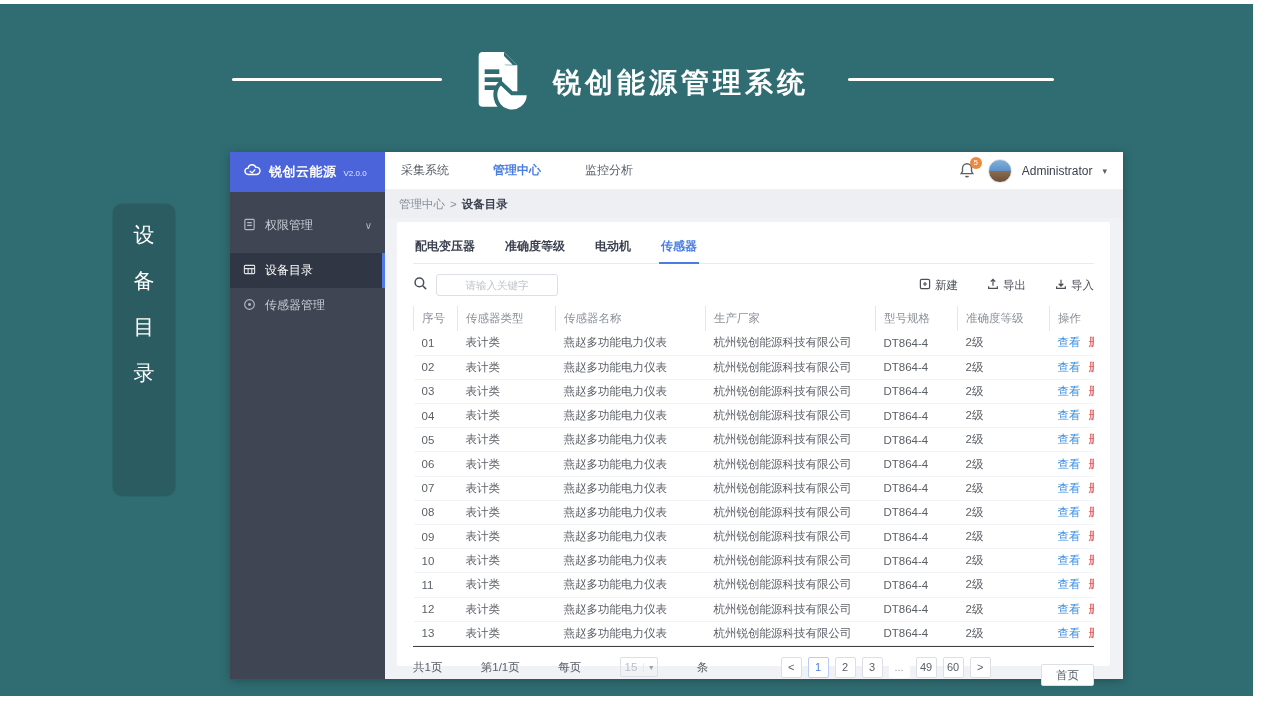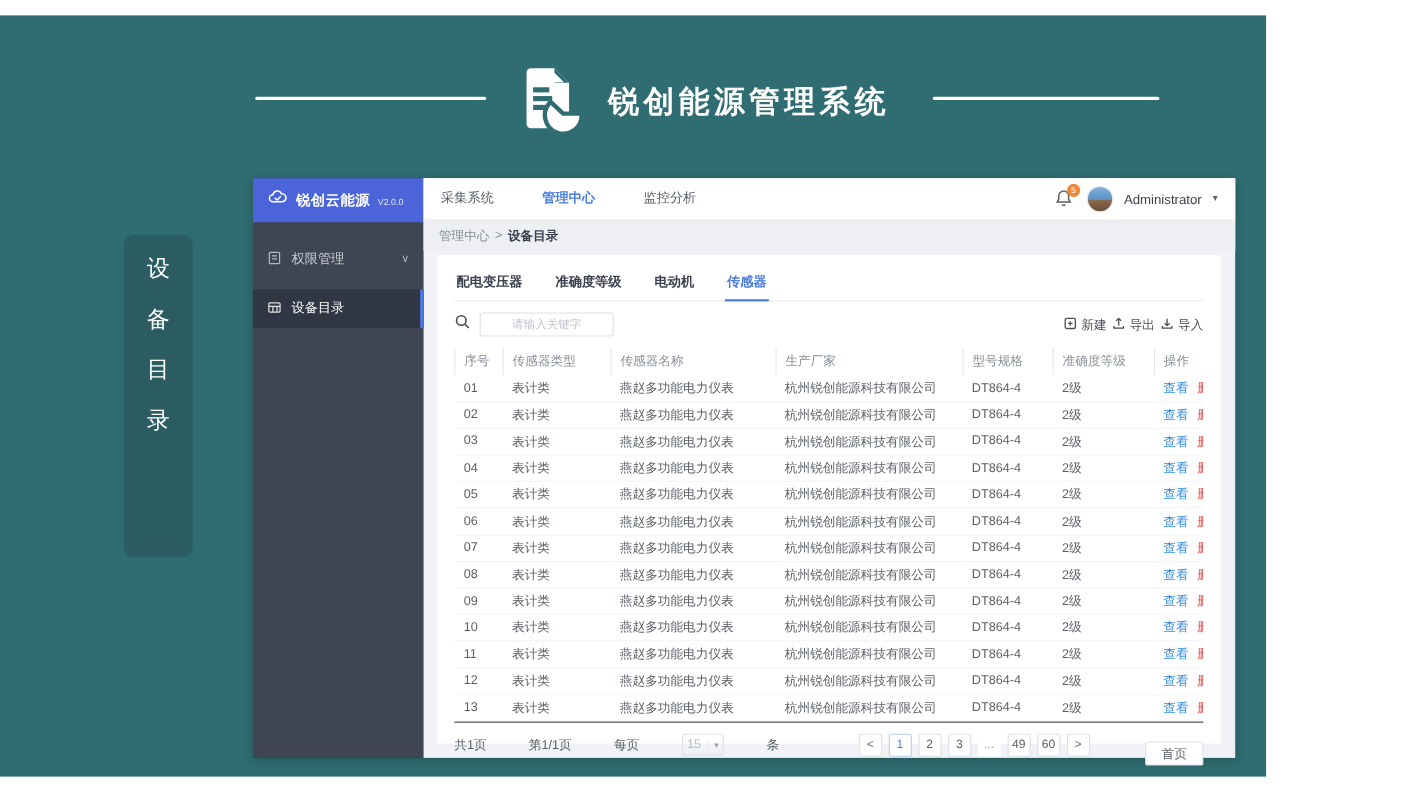--- a/index.html
+++ b/index.html
@@ -1,19 +1,19 @@
 <!DOCTYPE html>
 <html><head>
 <meta charset="utf-8">
 <style>
   * { margin:0; padding:0; box-sizing:border-box; }
   html,body { width:1280px; height:720px; background:#ffffff; overflow:hidden;
               font-family:"Liberation Sans","DejaVu Sans",sans-serif; }
 
-  .stage { position:absolute; left:0; top:14px; width:1151px; height:692px; background:#2f6d72; }
+  .stage { position:absolute; left:0; top:4px; width:1253px; height:692px; background:#2f6d72; }
 
   
   .app-header { position:absolute; left:0; top:38px; width:1280px; height:84px; }
   .hdr-line { position:absolute; top:36px; height:3px; background:#ffffff; border-radius:2px; }
   .hdr-line.left  { left:232px; width:210px; }
   .hdr-line.right { left:848px; width:206px; }
   .hdr-logo { position:absolute; left:468px; top:6px; width:64px; height:64px; }
   .hdr-title { position:absolute; left:553px; top:22px; font-size:28px; font-weight:bold;
                color:#ffffff; letter-spacing:4px; white-space:nowrap; }
 
@@ -74,21 +74,21 @@
          position:relative; white-space:nowrap; }
   .tab.active { color:#4a7de0; }
   .tab.active::after { content:""; position:absolute; left:0; right:0; bottom:-1px; height:2px;
                        background:#4a7de0; }
 
   .toolbar { display:flex; align-items:center; height:42px; flex-shrink:0; }
   .search-icon { margin-right:8px; }
   .search-input { width:122px; height:22px; border:1px solid #dcdfe6; border-radius:3px;
                   font-size:10.5px; text-align:center; color:#5a6068; outline:none; }
   .search-input::placeholder { color:#c0c4cc; }
-  .toolbar-right { margin-left:auto; display:flex; align-items:center; gap:5px;justify-content:space-between; }
+  .toolbar-right { margin-left:auto; display:flex; align-items:center; gap:29px;justify-content:space-between; }
   .tool-btn { display:flex; align-items:center; gap:4px; font-size:11.5px; color:#4a4f58;
               cursor:pointer; white-space:nowrap; }
 
   table { width:100%; border-collapse:collapse; table-layout:fixed; font-size:11.5px; }
   thead th { color:#8a9099; font-weight:normal; text-align:left; height:25px;
              border-left:1px solid #e3e6ec; padding-left:8px; white-space:nowrap;
              overflow:hidden; }
   tbody td { height:24.2px; color:#5a5f66; padding-left:8px; border-bottom:1px solid #f2f3f6;
              white-space:nowrap; overflow:hidden; }
   td.ops a, .ops a { text-decoration:none; font-size:11.5px; cursor:pointer; }
@@ -166,20 +166,29 @@
         </div>
         <div class="menu-gap"></div>
         <div class="menu-item active">
           <span>
             <svg viewBox="0 0 14 14" width="13" height="13" fill="none" stroke="currentColor" stroke-width="1.2">
               <rect x="1.5" y="2.5" width="11" height="9" rx="1"></rect>
                 <path d="M1.5 6h11M5.5 6v5.5M9.5 6v5.5"></path>
             </svg>
           </span>
           <span>设备目录</span>
+        </div>
+        <div class="menu-item">
+          <span>
+            <svg viewBox="0 0 14 14" width="13" height="13" fill="none" stroke="currentColor" stroke-width="1.2">
+              <circle cx="7" cy="7" r="5.2"></circle>
+                <circle cx="7" cy="7" r="1.6" fill="currentColor" stroke="none"></circle>
+            </svg>
+          </span>
+          <span>传感器管理</span>
         </div>
       </div>
     </div>
 
     <div class="main">
 
       <div class="navbar">
         <span class="nav-item">采集系统</span>
         <span class="nav-item active">管理中心</span>
         <span class="nav-item">监控分析</span>

